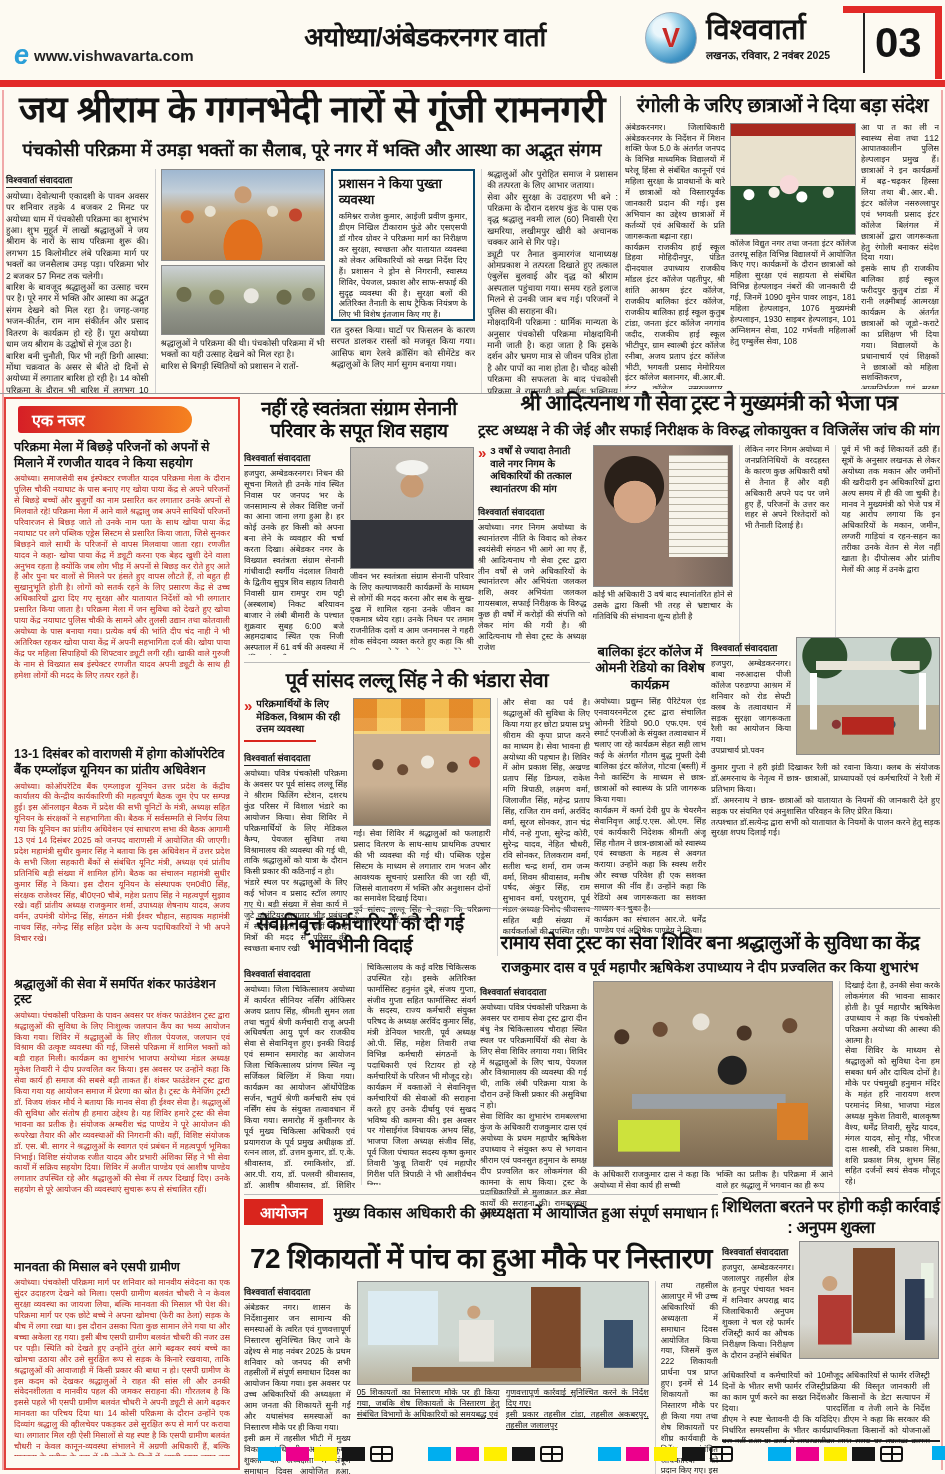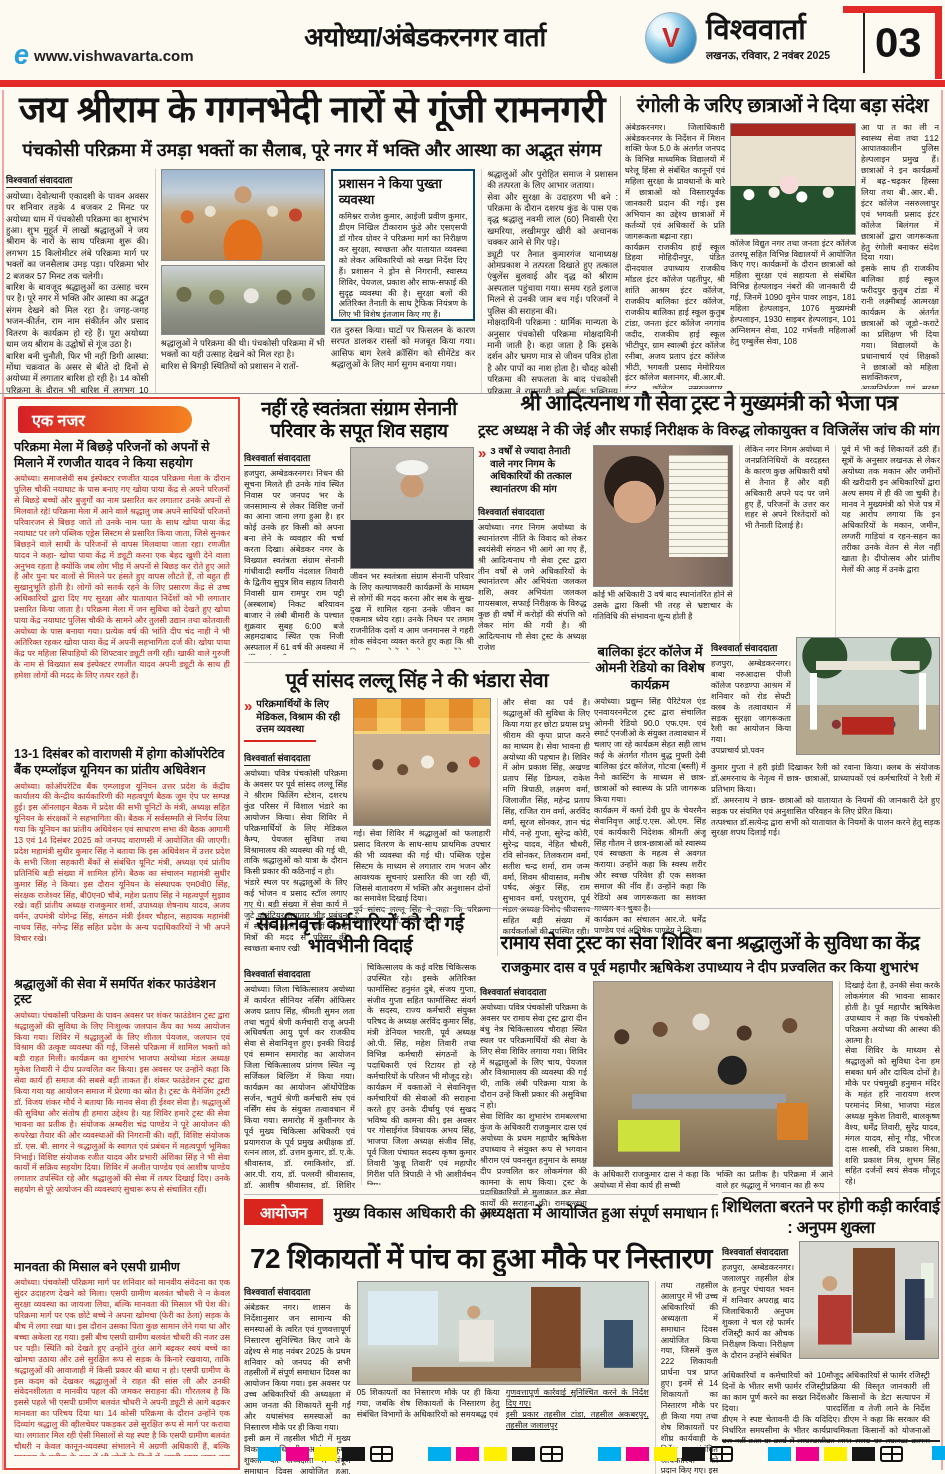--- a/index.html
+++ b/index.html
@@ -291,21 +291,21 @@
   <div class="ctr nb" style="font-size:28px;font-weight:900;letter-spacing:-0.6px;margin-top:13px;">72 शिकायतों में पांच का हुआ मौके पर निस्तारण</div>
   <div class="cols" style="margin-top:5px;gap:6px;height:196px;">
     <div style="width:108px;">
       <span class="by">विश्ववार्ता संवाददाता</span>
       <div class="bt sm" style="height:178px;">अंबेडकर नगर। शासन के निर्देशानुसार जन सामान्य की समस्याओं के त्वरित एवं गुणवत्तापूर्ण निस्तारण सुनिश्चित किए जाने के उद्देश्य से माह नवंबर 2025 के प्रथम शनिवार को जनपद की सभी तहसीलों में संपूर्ण समाधान दिवस का आयोजन किया गया। इस अवसर पर उच्च अधिकारियों की अध्यक्षता में आम जनता की शिकायतें सुनी गईं और यथासंभव समस्याओं का निस्तारण मौके पर ही किया गया।
 इसी क्रम में तहसील भीटी में मुख्य विकास अधिकारी आनंद कुमार शुक्ला की अध्यक्षता में संपूर्ण समाधान दिवस आयोजित हुआ, जिसमें कुल 72 शिकायती प्रार्थना पत्र प्राप्त हुए। इनमें से</div>
     </div>
     <div style="width:292px;">
       <div class="photo p9" style="height:104px;"></div>
       <div class="cols" style="gap:6px;margin-top:3px;">
-        <div class="bt sm" style="width:143px;height:86px;">05 शिकायतों का निस्तारण मौके पर ही किया गया, जबकि शेष शिकायतों के निस्तारण हेतु संबंधित विभागों के अधिकारियों को समयबद्ध एवं</div>
+        <div class="bt sm" style="width:143px;height:86px;text-decoration:underline;">05 शिकायतों का निस्तारण मौके पर ही किया गया, जबकि शेष शिकायतों के निस्तारण हेतु संबंधित विभागों के अधिकारियों को समयबद्ध एवं</div>
         <div class="bt sm" style="width:143px;height:86px;text-decoration:underline;">गुणवत्तापूर्ण कार्रवाई सुनिश्चित करने के निर्देश दिए गए।
 इसी प्रकार तहसील टांडा, तहसील अकबरपुर, तहसील जलालपुर</div>
       </div>
     </div>
     <div class="vr" style="width:58px;padding-left:5px;">
       <div class="bt sm" style="height:196px;">तथा तहसील आलापुर में भी उच्च अधिकारियों की अध्यक्षता में समाधान दिवस आयोजित किया गया, जिसमें कुल 222 शिकायती प्रार्थना पत्र प्राप्त हुए। इनमें से 14 शिकायतों का निस्तारण मौके पर ही किया गया तथा शेष शिकायतों पर शीघ्र कार्यवाही के निर्देश संबंधित अधिकारियों को प्रदान किए गए। इस प्रकार जनपद के सभी पांचों तहसीलों में कुल 294 शिकायती प्रार्थना पत्र प्राप्त हुए जिसमें से 19 शिकायतों का निस्तारण मौके पर ही किया गया।</div>
     </div>
   </div>
 </div>
 

